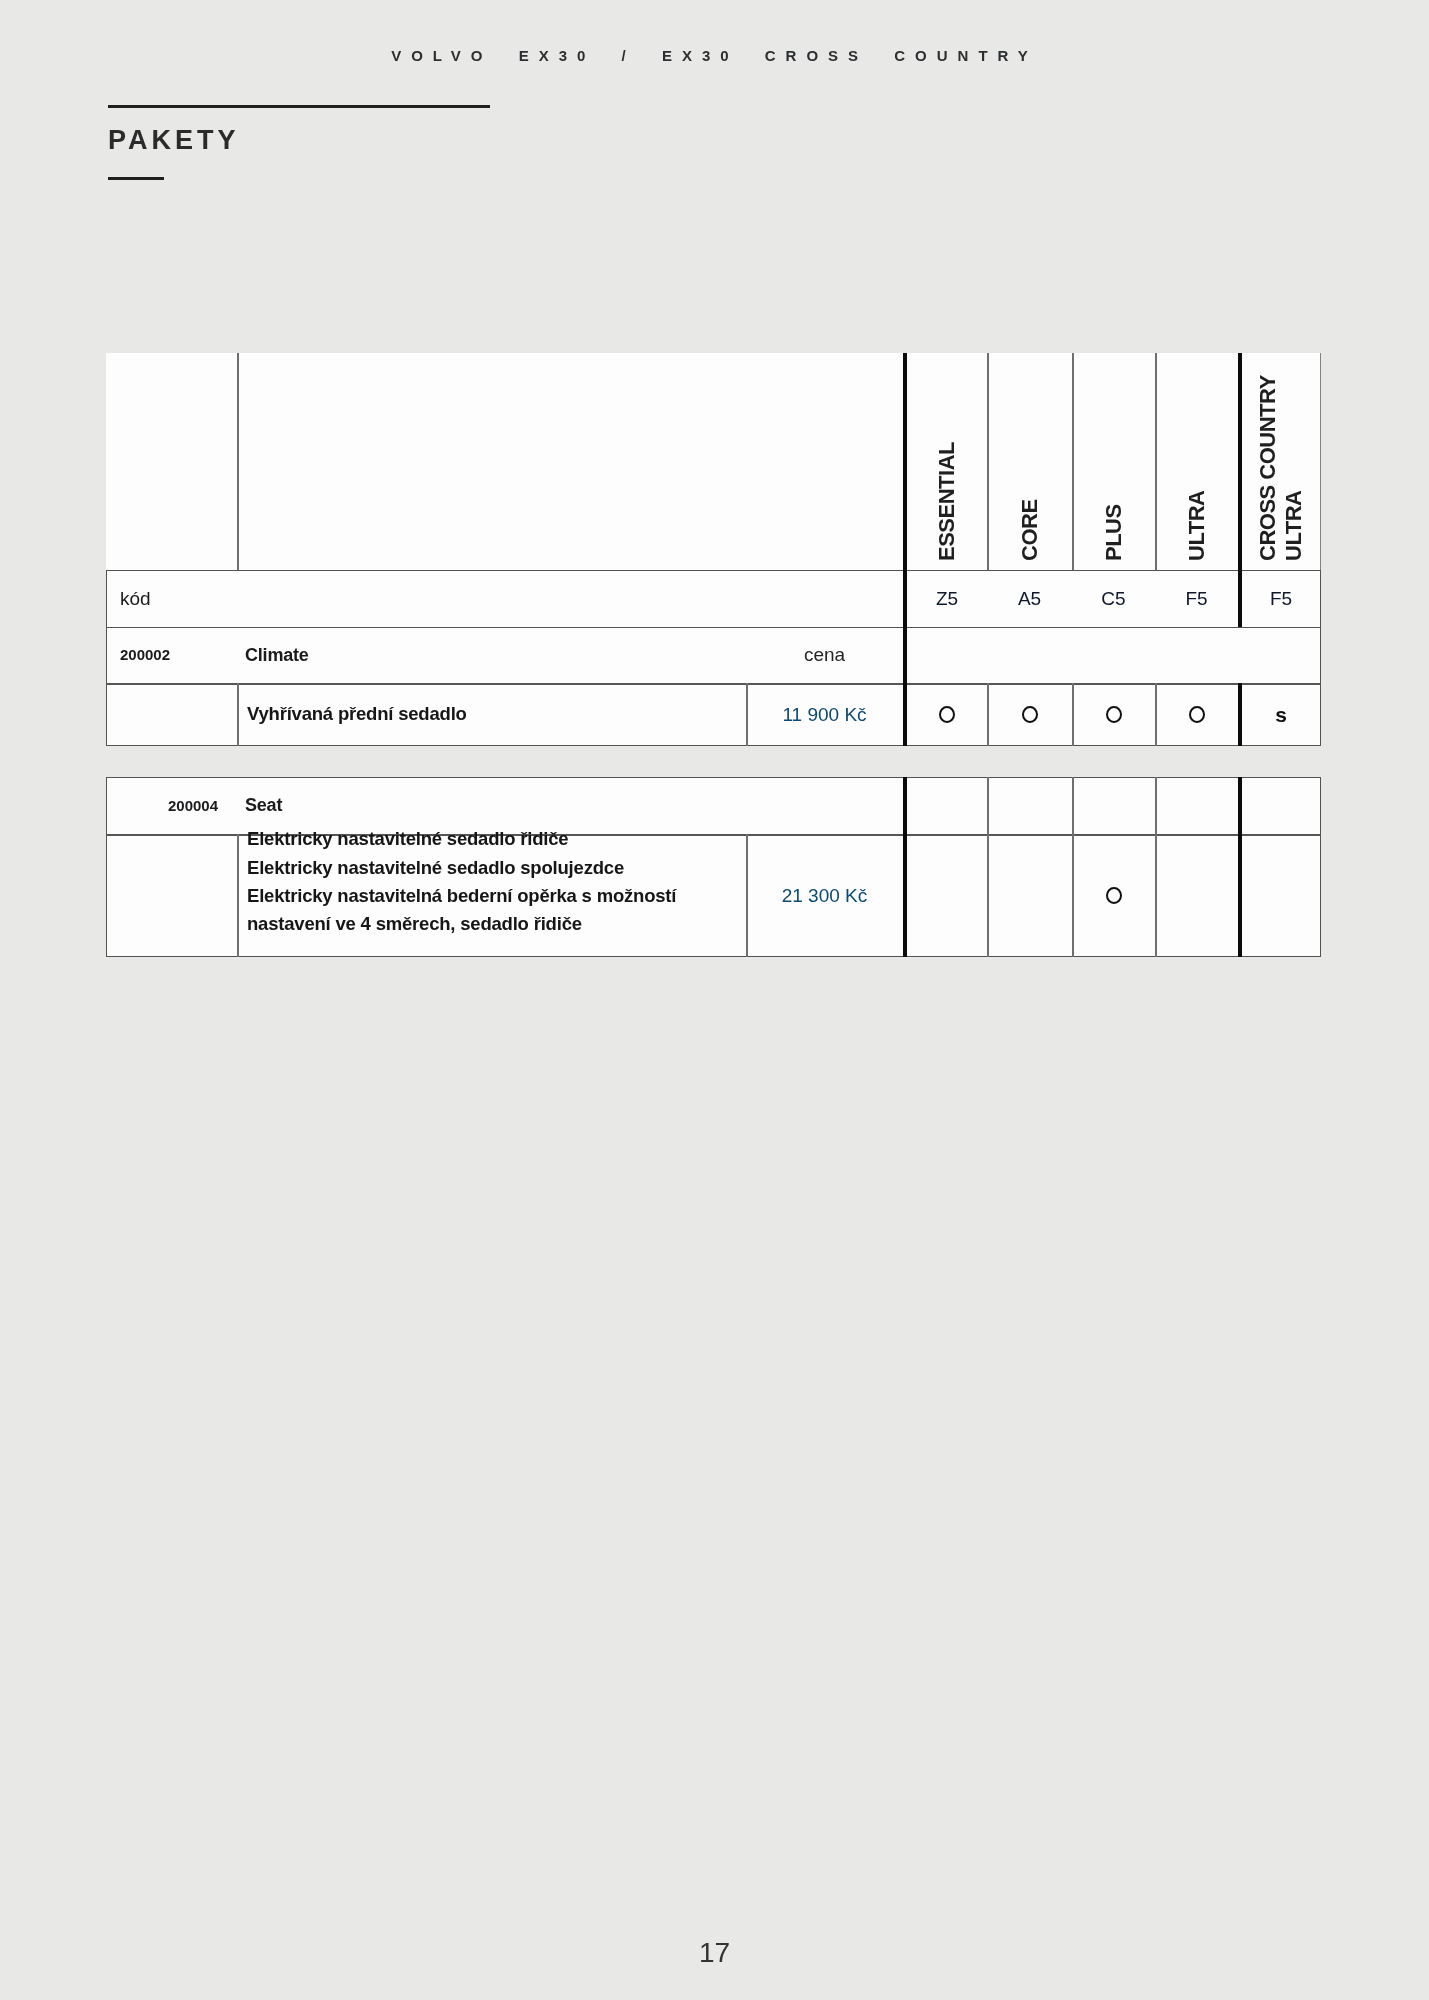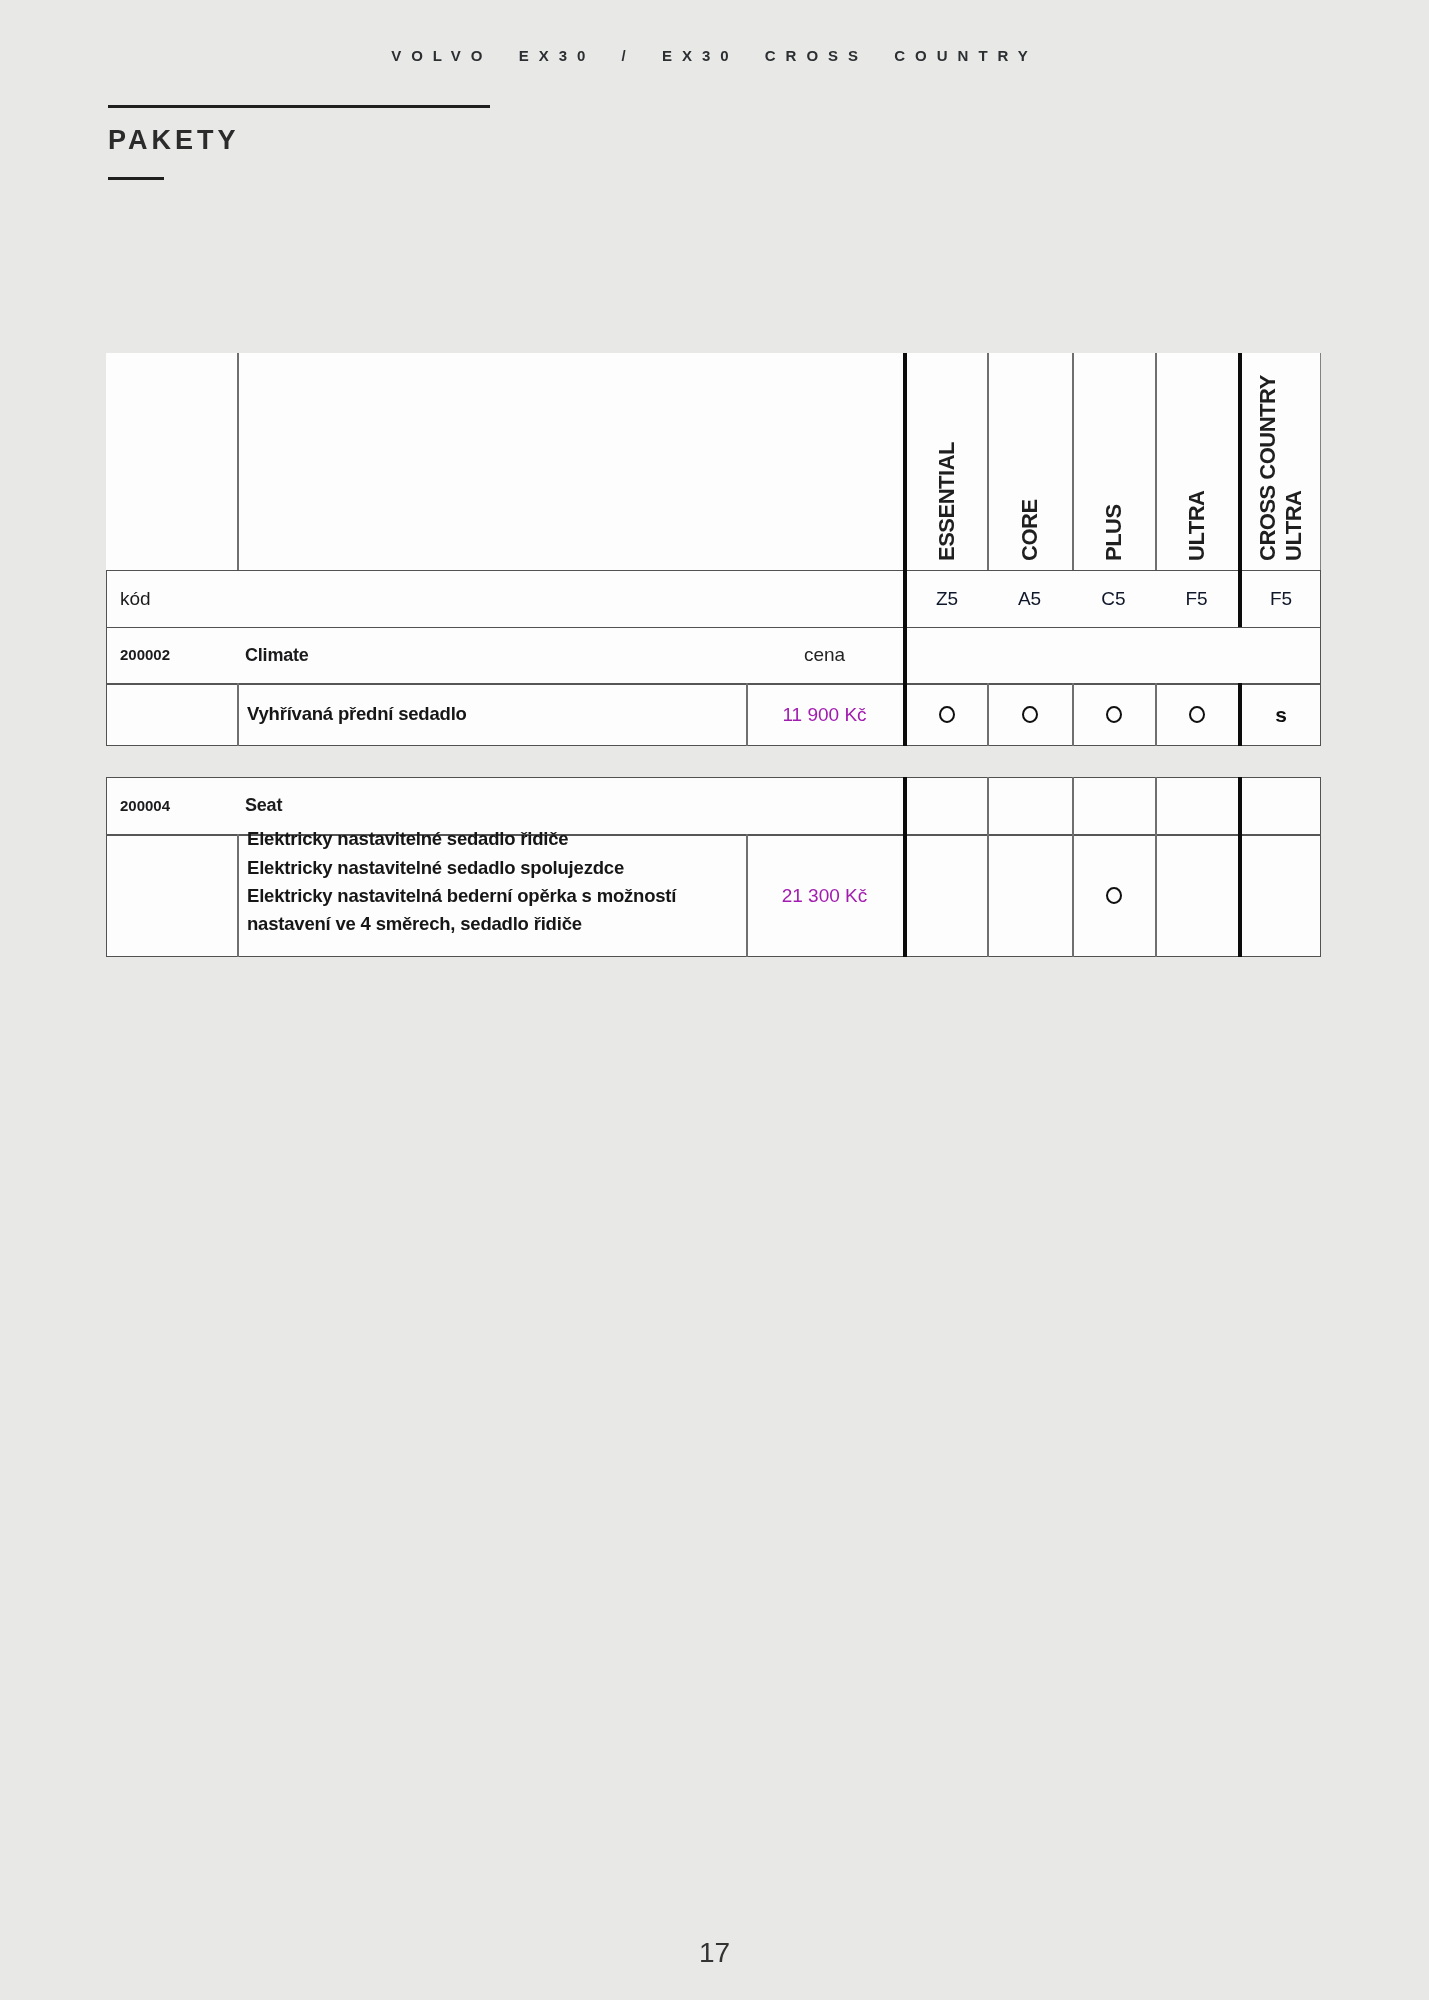--- a/index.html
+++ b/index.html
@@ -80,21 +80,21 @@
     text-align:center;font-size:19px;color:#0f172a;
   }
 
   
   .pkg-code{left:14px;width:115px;font-size:15px;font-weight:700;text-align:left;}
   .pkg-name{left:139px;font-size:18px;font-weight:700;letter-spacing:-0.2px;}
   .cena-label{left:640px;width:157px;text-align:center;font-size:19px;color:#242424;}
   .price{
     left:640px;width:157px;
     display:flex;align-items:center;justify-content:center;
-    font-size:19px;color:#a21caf;
+    font-size:19px;color:#0c4a6e;
   }
   .features{
     left:141px;width:495px;
     display:flex;flex-direction:column;justify-content:center;
     font-size:18.5px;font-weight:700;line-height:28.4px;
     letter-spacing:-0.2px;color:#161616;
   }
   .avail{
     display:flex;align-items:center;justify-content:center;
   }
@@ -185,21 +185,21 @@
         <span class="circle"></span>
       </div>
     <div class="abs avail" style="left:1049px;width:83px;top:330px;height:63px;">
         <span class="circle"></span>
       </div>
     <div class="abs avail std-mark" style="left:1135px;width:80px;top:330px;height:63px;">s</div>
 
     <div class="abs box box-seat"></div>
     <div class="abs hline" style="left:0;top:481px;width:1215px;"></div>
 
-    <div class="abs pkg-code" style="top:424px;height:57px;line-height:57px;">200004</div>
+    <div class="abs pkg-code" style="top:424px;height:57px;line-height:57px;margin-left:48px;">200004</div>
     <div class="abs pkg-name" style="top:424px;height:57px;line-height:57px;">Seat</div>
 
     <div class="abs vline" style="left:131px;top:481px;height:123px;"></div>
     <div class="abs vline" style="left:640px;top:481px;height:123px;"></div>
     <div class="abs vline" style="left:881px;top:424px;height:180px;"></div>
     <div class="abs vline" style="left:966px;top:424px;height:180px;"></div>
     <div class="abs vline" style="left:1049px;top:424px;height:180px;"></div>
 
     <div class="abs features" style="top:481px;height:96px;">
       <div>Elektricky nastavitelné sedadlo řidiče</div>

